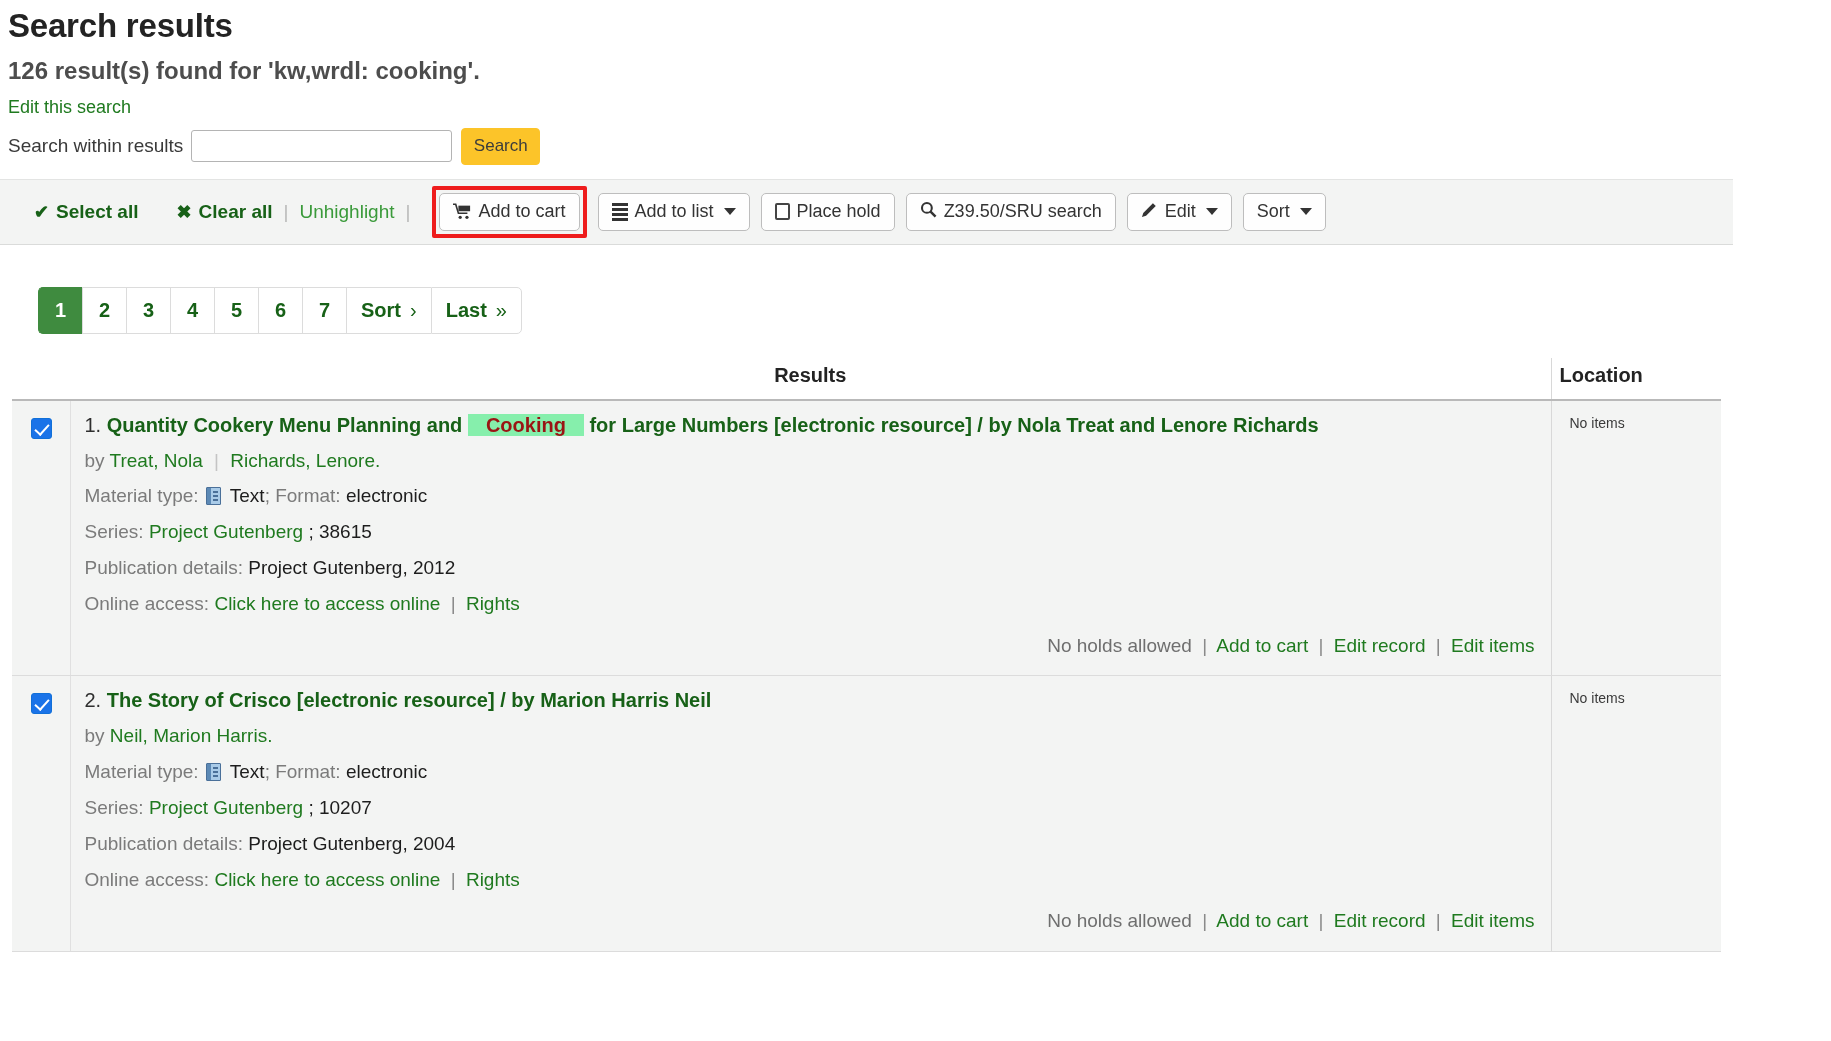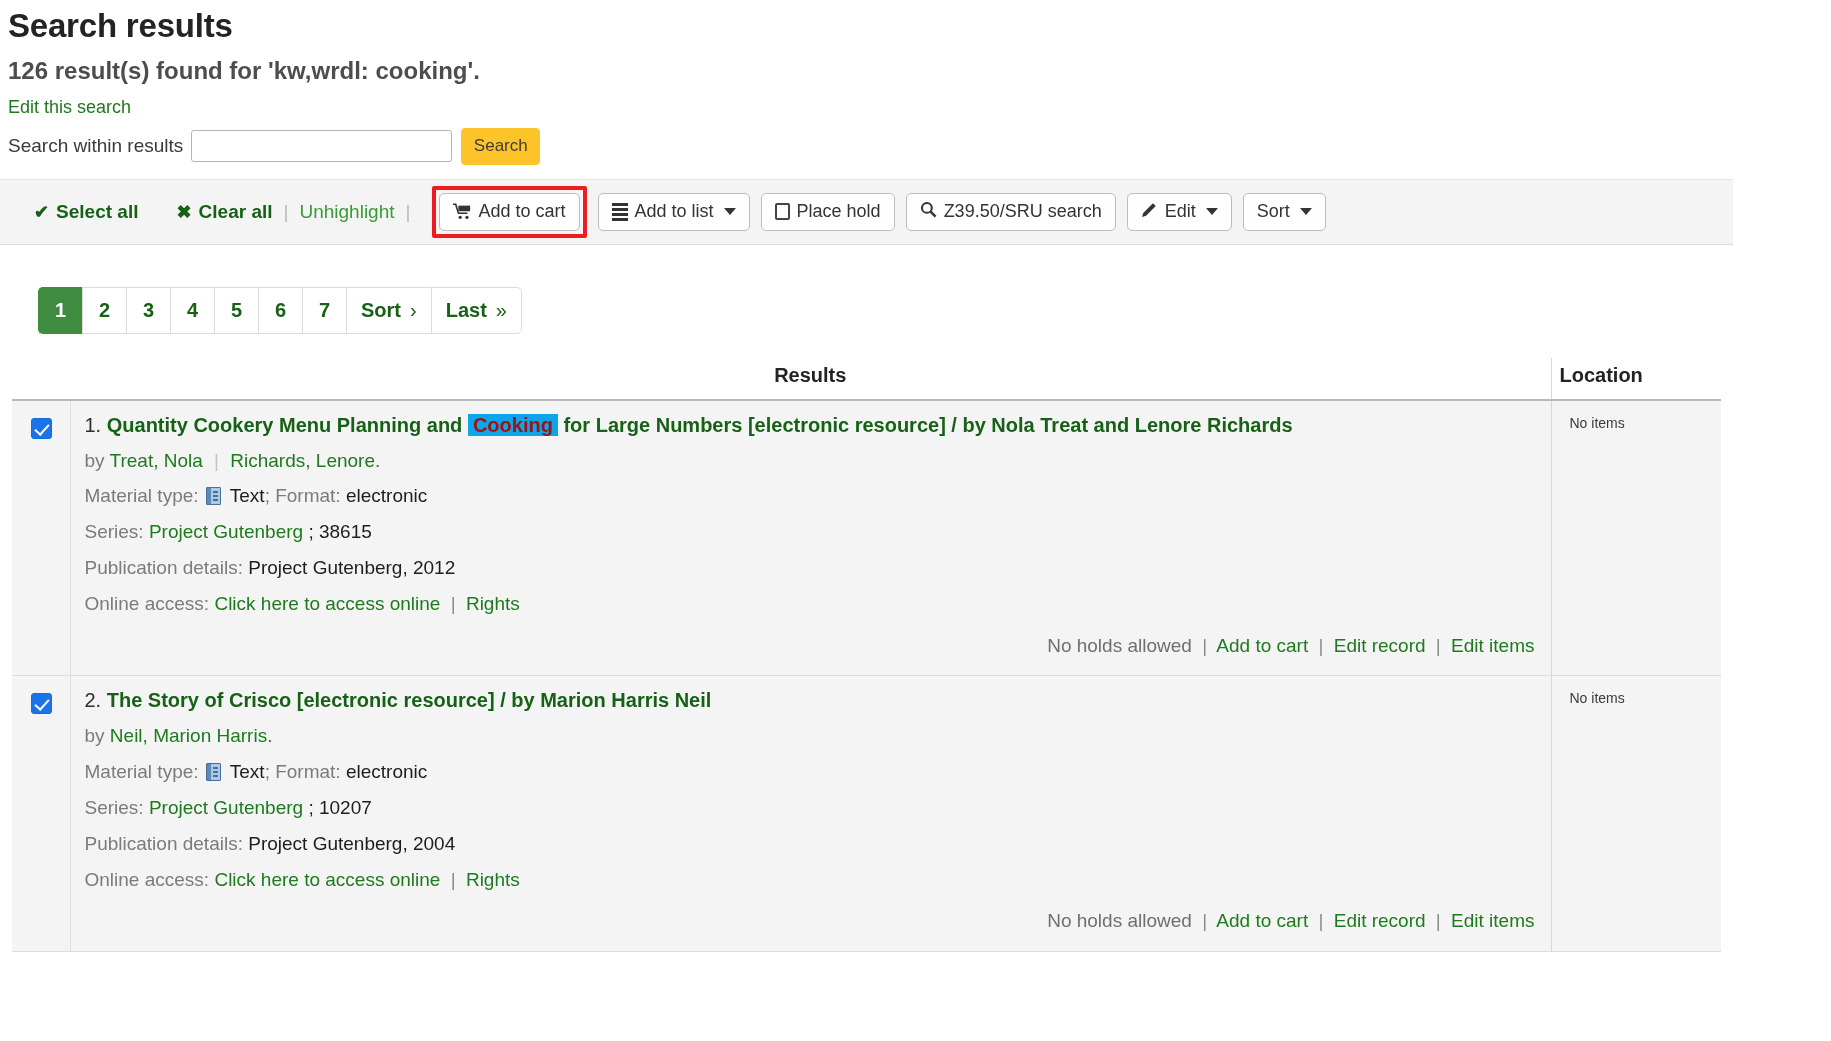--- a/index.html
+++ b/index.html
@@ -129,21 +129,21 @@
   }
   .cb::after {
     content: ""; position: absolute; left: 6px; top: 2px;
     width: 6px; height: 12px; border: solid #ffffff;
     border-width: 0 2.5px 2.5px 0; transform: rotate(42deg);
   }
 
   .rec-title-line { font-size: 20px; line-height: 1.25; margin-bottom: 12px; }
   .rec-num { color: #2f2f2f; font-weight: normal; }
   .rec-title { color: #176117; font-weight: bold; text-decoration: none; cursor: pointer; }
-  .hl { background: #0ea5e9; color: #9a1414; font-weight: bold; padding: 0 5px; margin-top: 48px; }
+  .hl { background: #86efac; color: #9a1414; font-weight: bold; padding: 0 18px; margin-top: 48px; }
 
   .meta-line { font-size: 19px; color: #2f2f2f; line-height: 1.2; margin-bottom: 13px; }
   .meta-label { color: #7b7b7b; }
   .meta-link { color:#1f7a1f; text-decoration:none; cursor:pointer; }
   .author-sep { color: #c4c4c4; padding: 0 6px; }
   .book-icon {
     display:inline-block; width:15px; height:18px; vertical-align:-3px; margin:0 4px 0 2px;
     background: linear-gradient(90deg,#5c89b5 0 4px, #a9cbe8 4px 100%);
     border: 1px solid #4a7099; border-radius: 1px; position: relative;
   }

